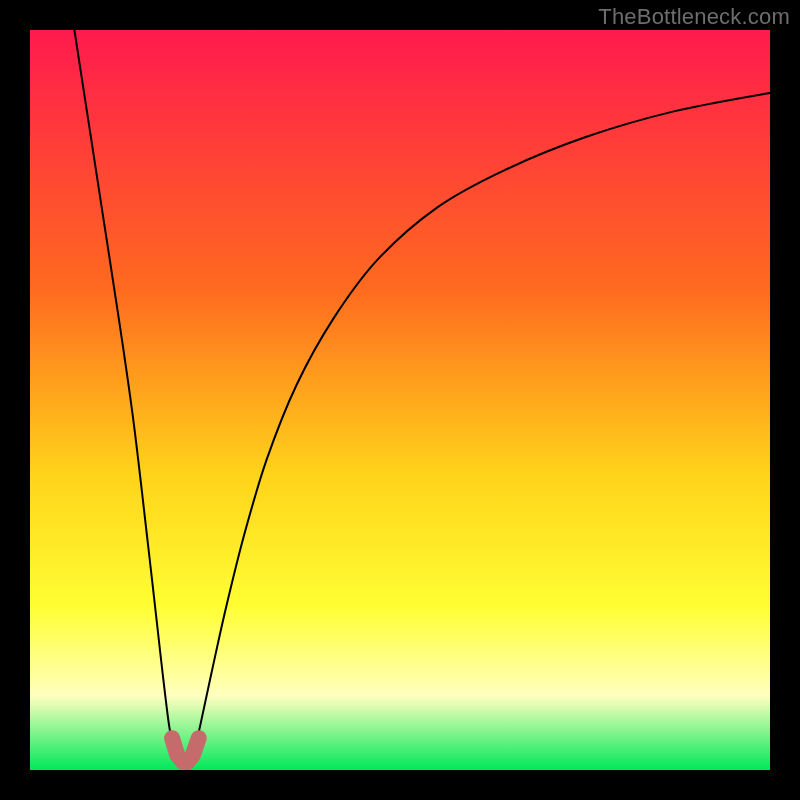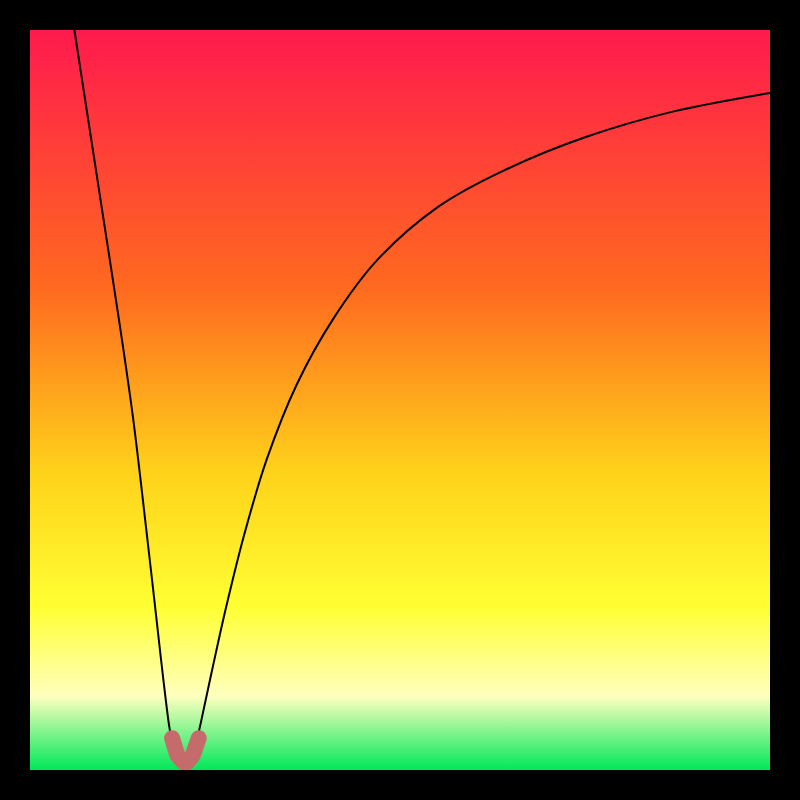--- a/index.html
+++ b/index.html
@@ -48,13 +48,14 @@
 
   <div class="plot" id="plot" style="left: 30px; top: 30px; width: 740px; height: 740px;">
     <div class="grad" id="grad" style="background: linear-gradient(rgb(255, 26, 77) 0%, rgb(255, 106, 31) 35%, rgb(255, 211, 26) 60%, rgb(255, 255, 51) 78%, rgb(255, 255, 191) 90%, rgb(0, 232, 90) 100%);"></div>
     <svg class="curve" id="svg" viewBox="0 0 740 740" width="740" height="740">
         <path d="M 44.4 0 C 46.86666666666667 16.033333333333342, 54.266666666666666 64.13333333333338, 59.2 96.20000000000005 C 64.13333333333334 128.2666666666667, 69.06666666666666 160.33333333333331, 74 192.39999999999998 C 78.93333333333334 224.46666666666664, 83.86666666666666 255.3, 88.8 288.6 C 93.73333333333333 321.90000000000003, 98.66666666666667 353.9666666666667, 103.60000000000001 392.20000000000005 C 108.53333333333335 430.4333333333334, 114.94666666666667 488.40000000000003, 118.4 518 C 121.85333333333334 547.6, 122.22333333333334 551.3, 124.32000000000001 569.8 C 126.41666666666667 588.3, 128.51333333333332 608.0333333333333, 130.98 629 C 133.44666666666666 649.9666666666667, 136.65333333333334 678.8266666666667, 139.12 695.6 C 141.58666666666667 712.3733333333333, 144.67 723.9666666666667, 145.77999999999997 729.64" fill="none" stroke="#000000" stroke-width="2" stroke-linecap="round"></path>
         <path d="M 162.05999999999997 729.64 C 163.41666666666666 723.9666666666667, 166.99333333333334 709.9066666666668, 170.20000000000002 695.6 C 173.4066666666667 681.2933333333333, 176.98333333333332 663.5333333333333, 181.29999999999998 643.8 C 185.61666666666665 624.0666666666666, 190.55 600.6333333333333, 196.10000000000002 577.2 C 201.65000000000003 553.7666666666668, 207.81666666666666 527.8666666666667, 214.6 503.2 C 221.38333333333333 478.5333333333333, 228.16666666666669 453.8666666666667, 236.8 429.2 C 245.43333333333334 404.5333333333333, 255.29999999999998 378.6333333333333, 266.4 355.2 C 277.5 331.76666666666665, 289.8333333333333 309.56666666666666, 303.4 288.6 C 316.96666666666664 267.6333333333334, 330.5333333333333 247.90000000000003, 347.79999999999995 229.40000000000003 C 365.0666666666666 210.90000000000003, 386.03333333333336 192.40000000000003, 407.00000000000006 177.60000000000002 C 427.96666666666675 162.8, 448.9333333333334 152.31666666666658, 473.6 140.5999999999999 C 498.26666666666665 128.88333333333324, 526.6333333333333 117.16666666666673, 555 107.30000000000007 C 583.3666666666667 97.43333333333341, 612.9666666666666 88.8, 643.8 81.39999999999998 C 674.6333333333333 73.99999999999996, 723.9666666666667 65.9833333333333, 740 62.89999999999998" fill="none" stroke="#000000" stroke-width="2" stroke-linecap="round"></path>
         <path d="M 142.08 708.18 L 147.26 725.2 L 153.17999999999998 731.86 L 157.62 731.86 L 162.8 725.2 L 168.72 708.18" fill="none" stroke="#c56b6b" stroke-width="16" stroke-linecap="round" stroke-linejoin="round"></path>
       </svg>
   </div>
 
+  <div class="watermark">TheBottleneck.com</div>
 </div>
 
 </body></html>

